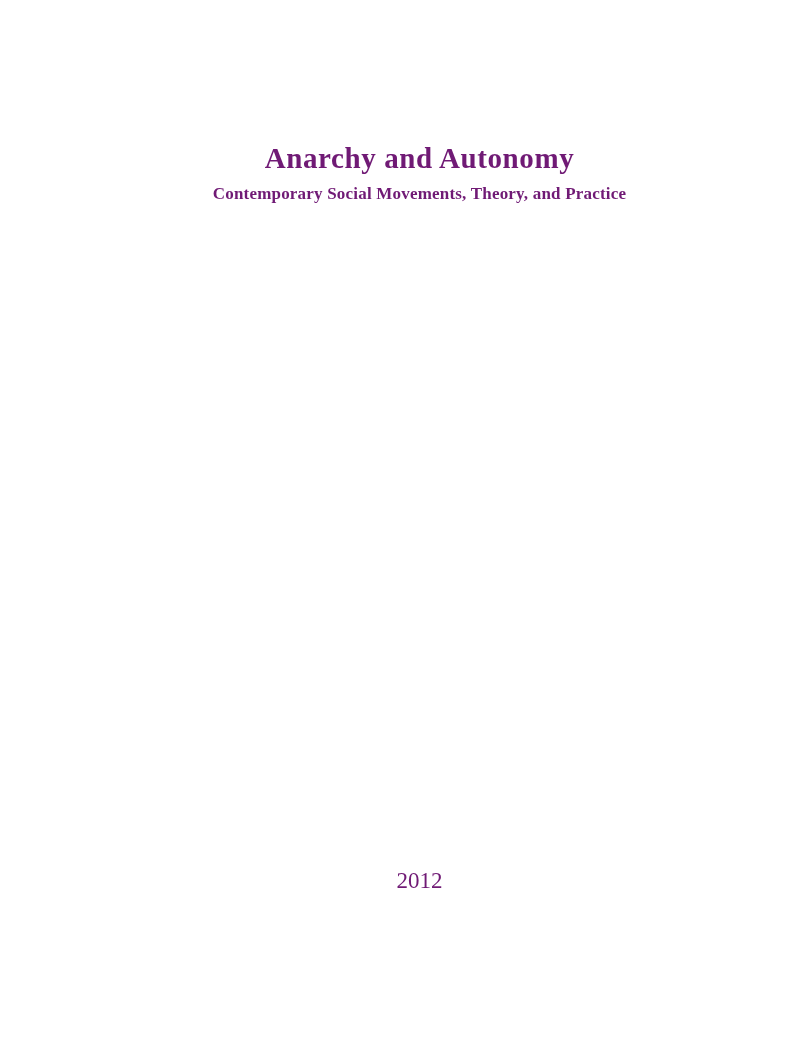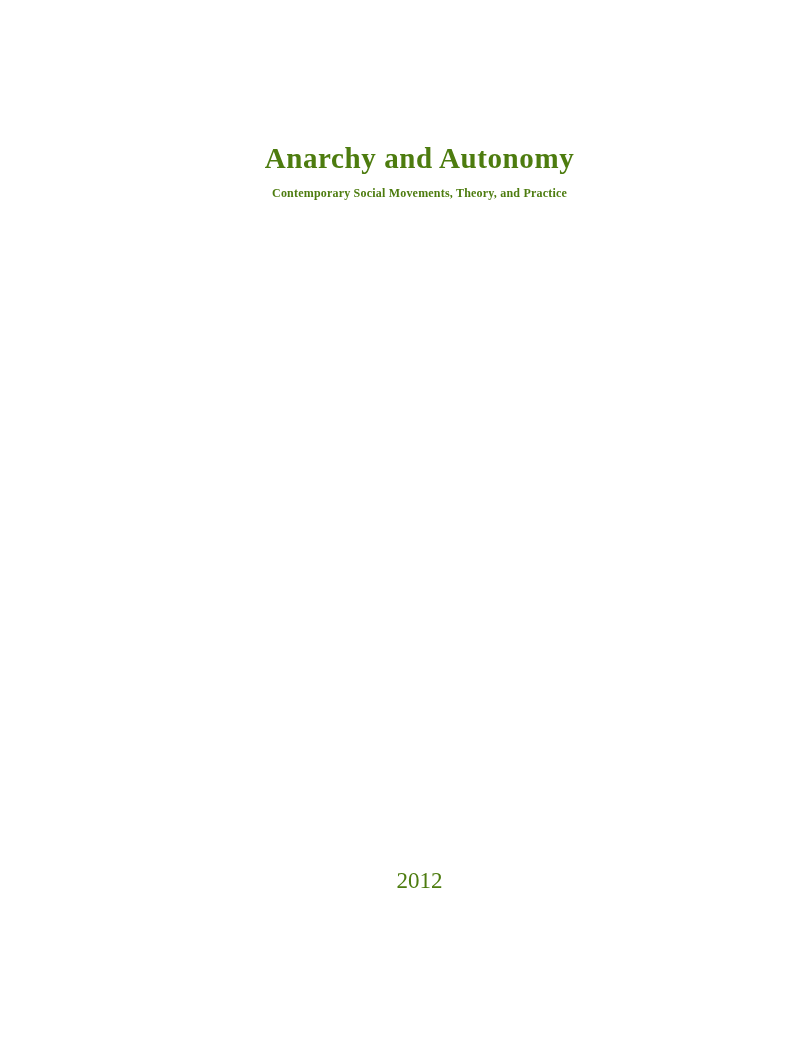--- a/index.html
+++ b/index.html
@@ -7,40 +7,40 @@
     padding: 0;
     background: #ffffff;
   }
   .page {
     position: relative;
     width: 799px;
     height: 1064px;
     background: #ffffff;
     overflow: hidden;
     font-family: "Liberation Serif", "DejaVu Serif", serif;
-    color: #4d7c0f;
+    color: #701a75;
   }
   
   .centered-line {
     position: absolute;
     left: 40px;
     right: 0;
     text-align: center;
     white-space: nowrap;
   }
   .book-title {
     top: 141px;
     font-size: 29px;
     font-weight: bold;
     line-height: 34px;
     letter-spacing: 0.6px;
   }
   .book-subtitle {
     top: 182px;
-    font-size: 12px;
+    font-size: 17px;
     font-weight: bold;
     line-height: 23px;
     letter-spacing: 0.2px;
   }
   .book-author {
     top: 233px;
     font-size: 21px;
     font-weight: normal;
     line-height: 27px;
   }

